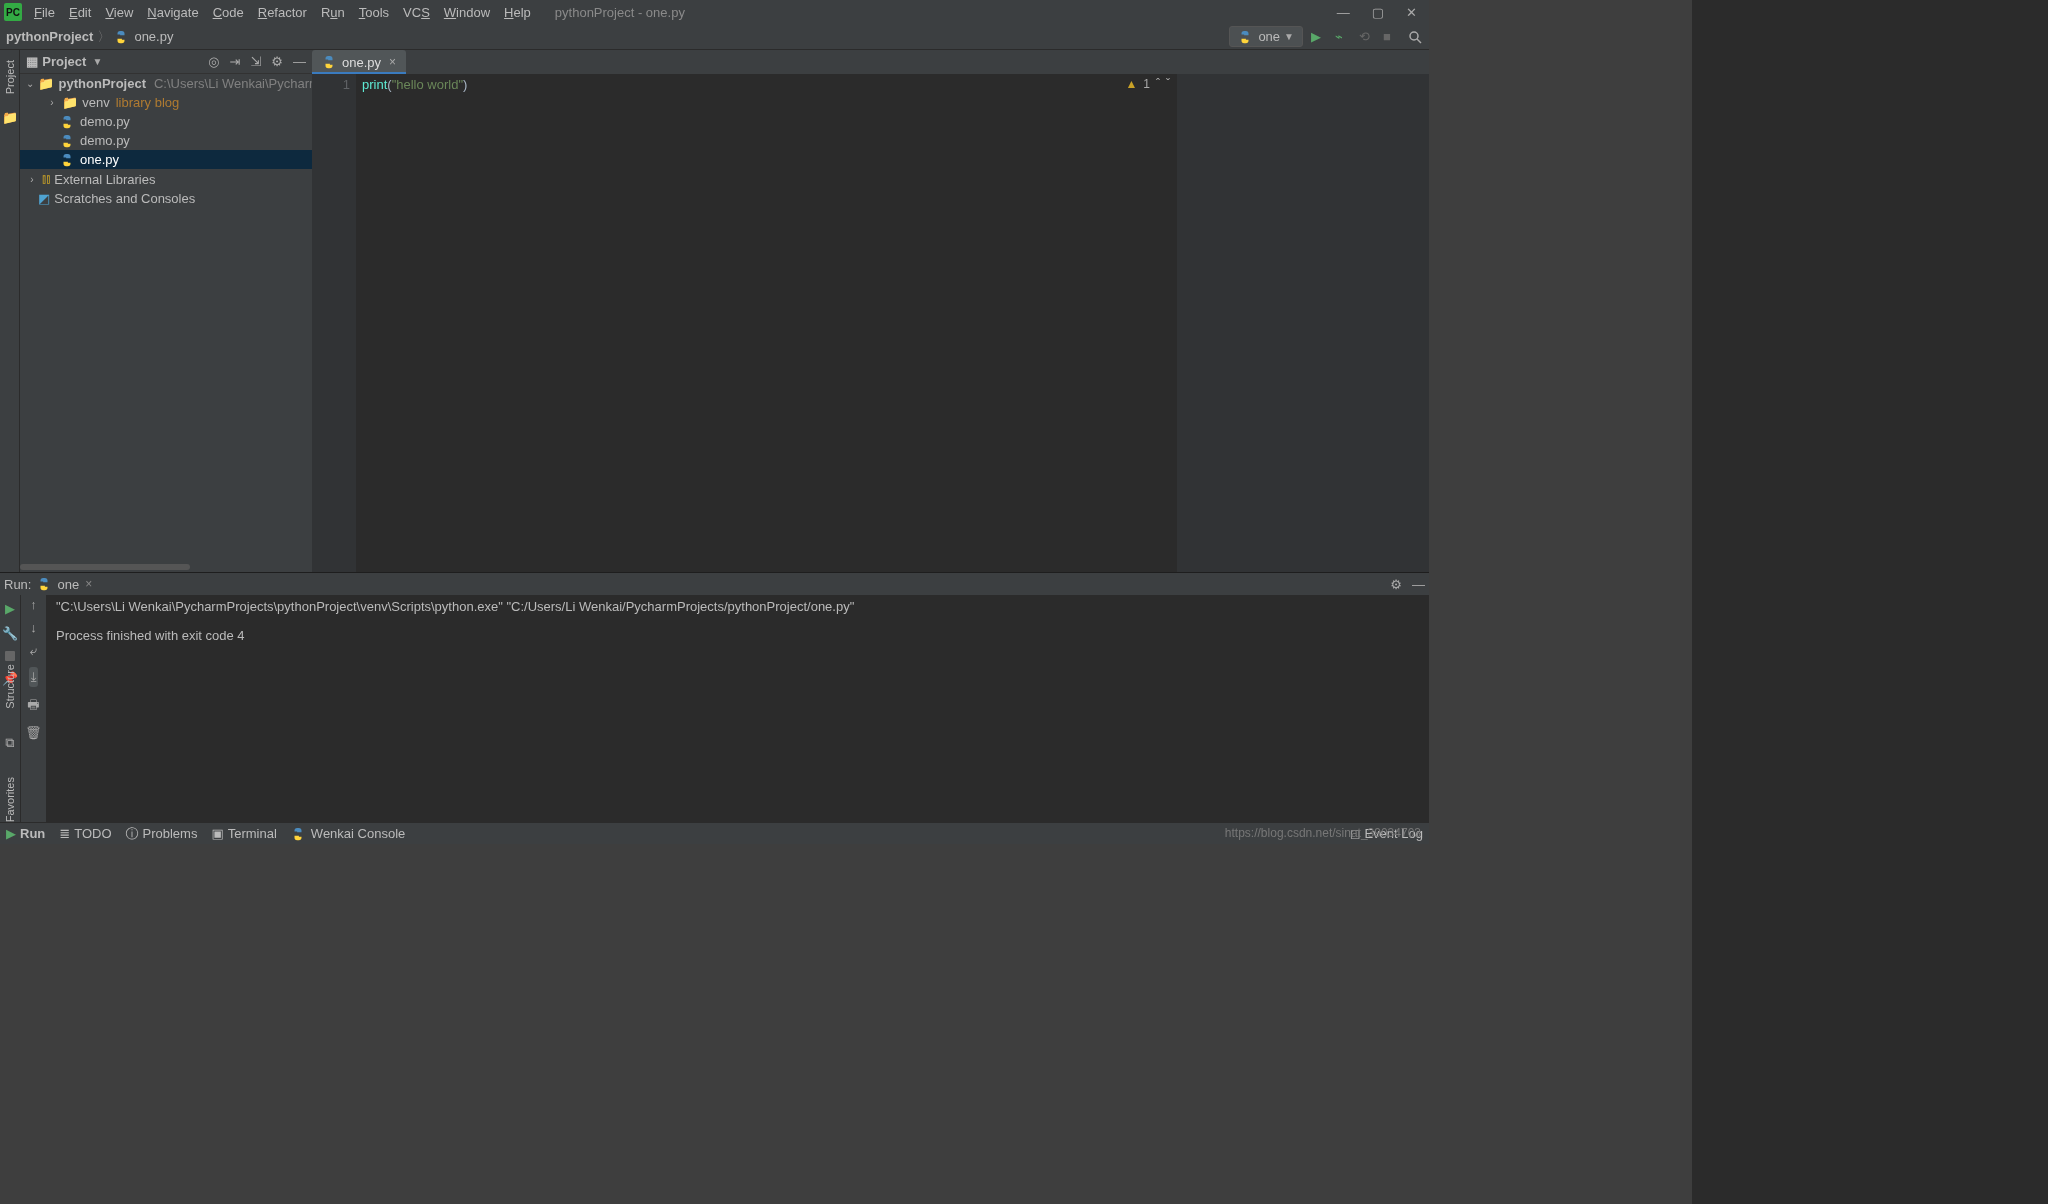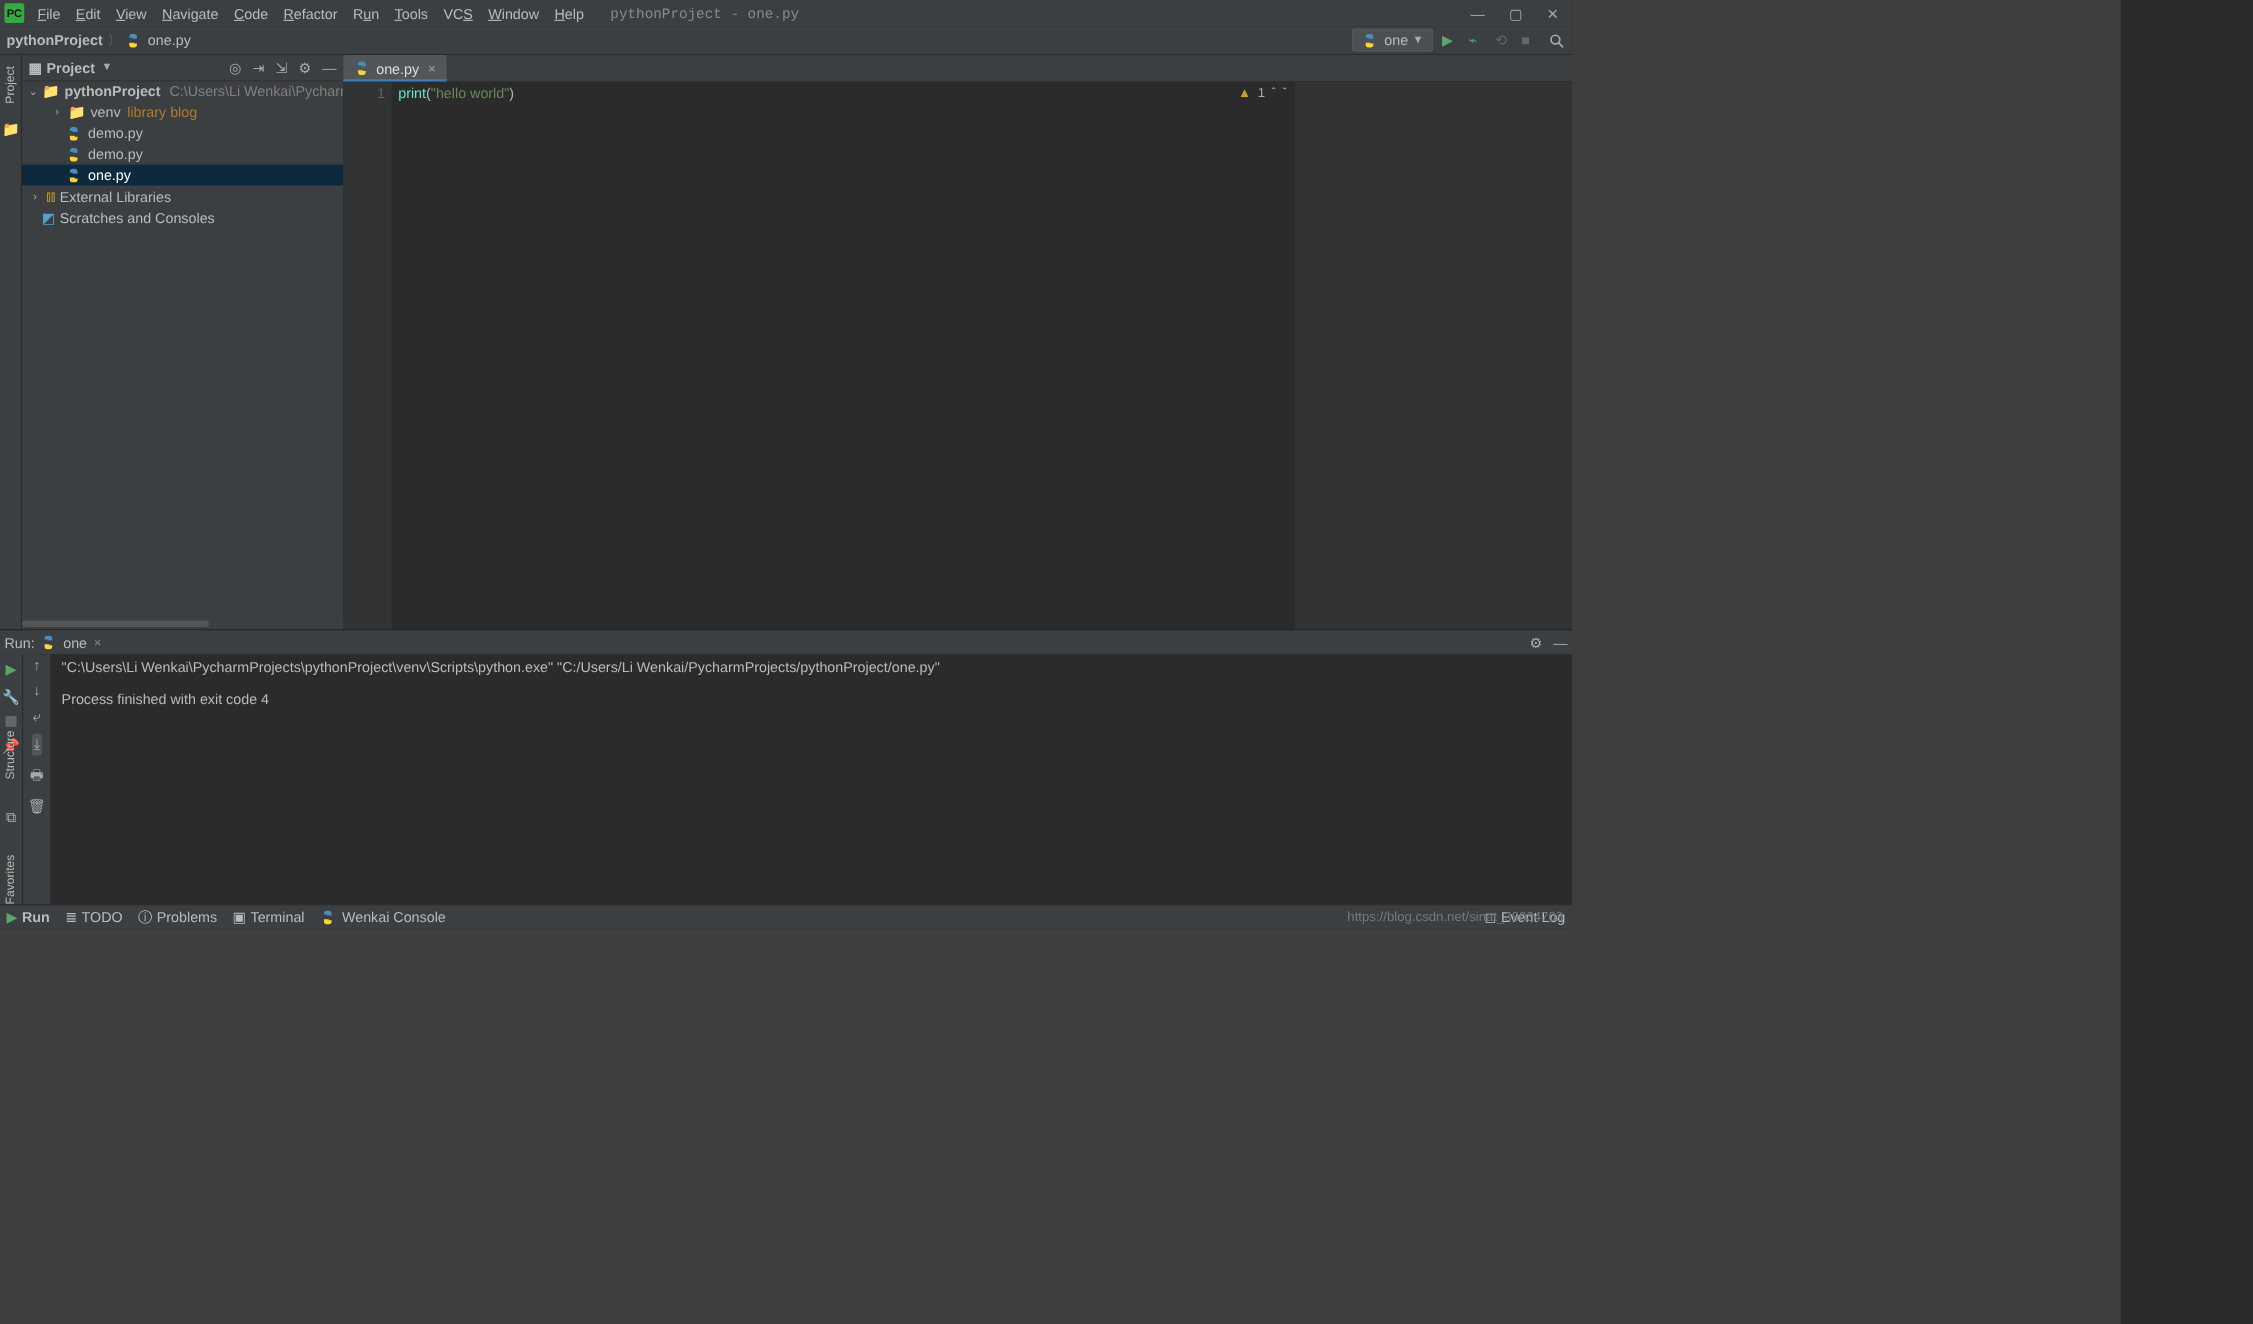--- a/index.html
+++ b/index.html
@@ -5,21 +5,21 @@
 * { margin: 0; padding: 0; box-sizing: border-box; font-family: "Segoe UI", Arial, sans-serif; }
 body { width: 2048px; height: 1204px; background: #2b2b2b; color: #bbbbbb; font-size: 13px; overflow: hidden; position: relative; }
 .imgframe { width: 1429px; height: 844px; background: #2b2b2b; position: relative; overflow: hidden; }
 
 
 .titlebar { height: 24px; background: #3c3f41; display: flex; align-items: center; padding: 0 4px; }
 .pc-logo { width: 18px; height: 18px; background: #33aa44; border-radius: 2px; margin-right: 6px; display: flex; align-items: center; justify-content: center; color: #111; font-size: 10px; font-weight: bold; }
 .menus { display: flex; gap: 2px; }
 .menus span { padding: 2px 6px; cursor: pointer; }
 .menus span u { text-decoration: underline; }
-.app-title { margin-left: 18px; color: #8a8a8a; font-family: Liberation Mono, monospace; }
+.app-title { margin-left: 18px; color: #8a8a8a; }
 .wincontrols { margin-left: auto; display: flex; gap: 22px; color: #aaa; padding-right: 8px; }
 
 
 .navbar { height: 26px; background: #3c3f41; border-bottom: 1px solid #2b2b2b; display: flex; align-items: center; padding: 0 6px; }
 .breadcrumb { display: flex; align-items: center; gap: 4px; }
 .breadcrumb .sep { color: #777; }
 .pyicon { width: 14px; height: 14px; display: inline-block; margin-right: 2px; }
 .pyicon svg { width: 14px; height: 14px; }
 .nav-right { margin-left: auto; display: flex; align-items: center; gap: 8px; }
 .run-config { background: #4c5052; border: 1px solid #555; border-radius: 3px; padding: 2px 8px; display: flex; align-items: center; gap: 4px; }
@@ -84,21 +84,21 @@
 
 .bottombar { position: absolute; left: 0; right: 0; bottom: 0; height: 22px; background: #3c3f41; border-top: 1px solid #2b2b2b; display: flex; align-items: center; padding: 0 6px; gap: 14px; color: #bbb; }
 .bottombar .item { display: flex; align-items: center; gap: 4px; cursor: pointer; }
 .bottombar .play { color: #59a869; }
 .bottombar .right { margin-left: auto; display: flex; align-items: center; gap: 4px; }
 
 
 .watermark { position: absolute; right: 8px; bottom: 4px; color: #777; font-size: 12px; }
 
 
-.outer { width: 1928px; height: 1204px; background: #3e3e3e; }
+.outer { width: 1692px; height: 1204px; background: #3e3e3e; }
 </style>
 </head>
 <body>
 
 <div class="outer">
 <div class="imgframe">
 
 <div class="titlebar">
   <div class="pc-logo">PC</div>
   <div class="menus">

